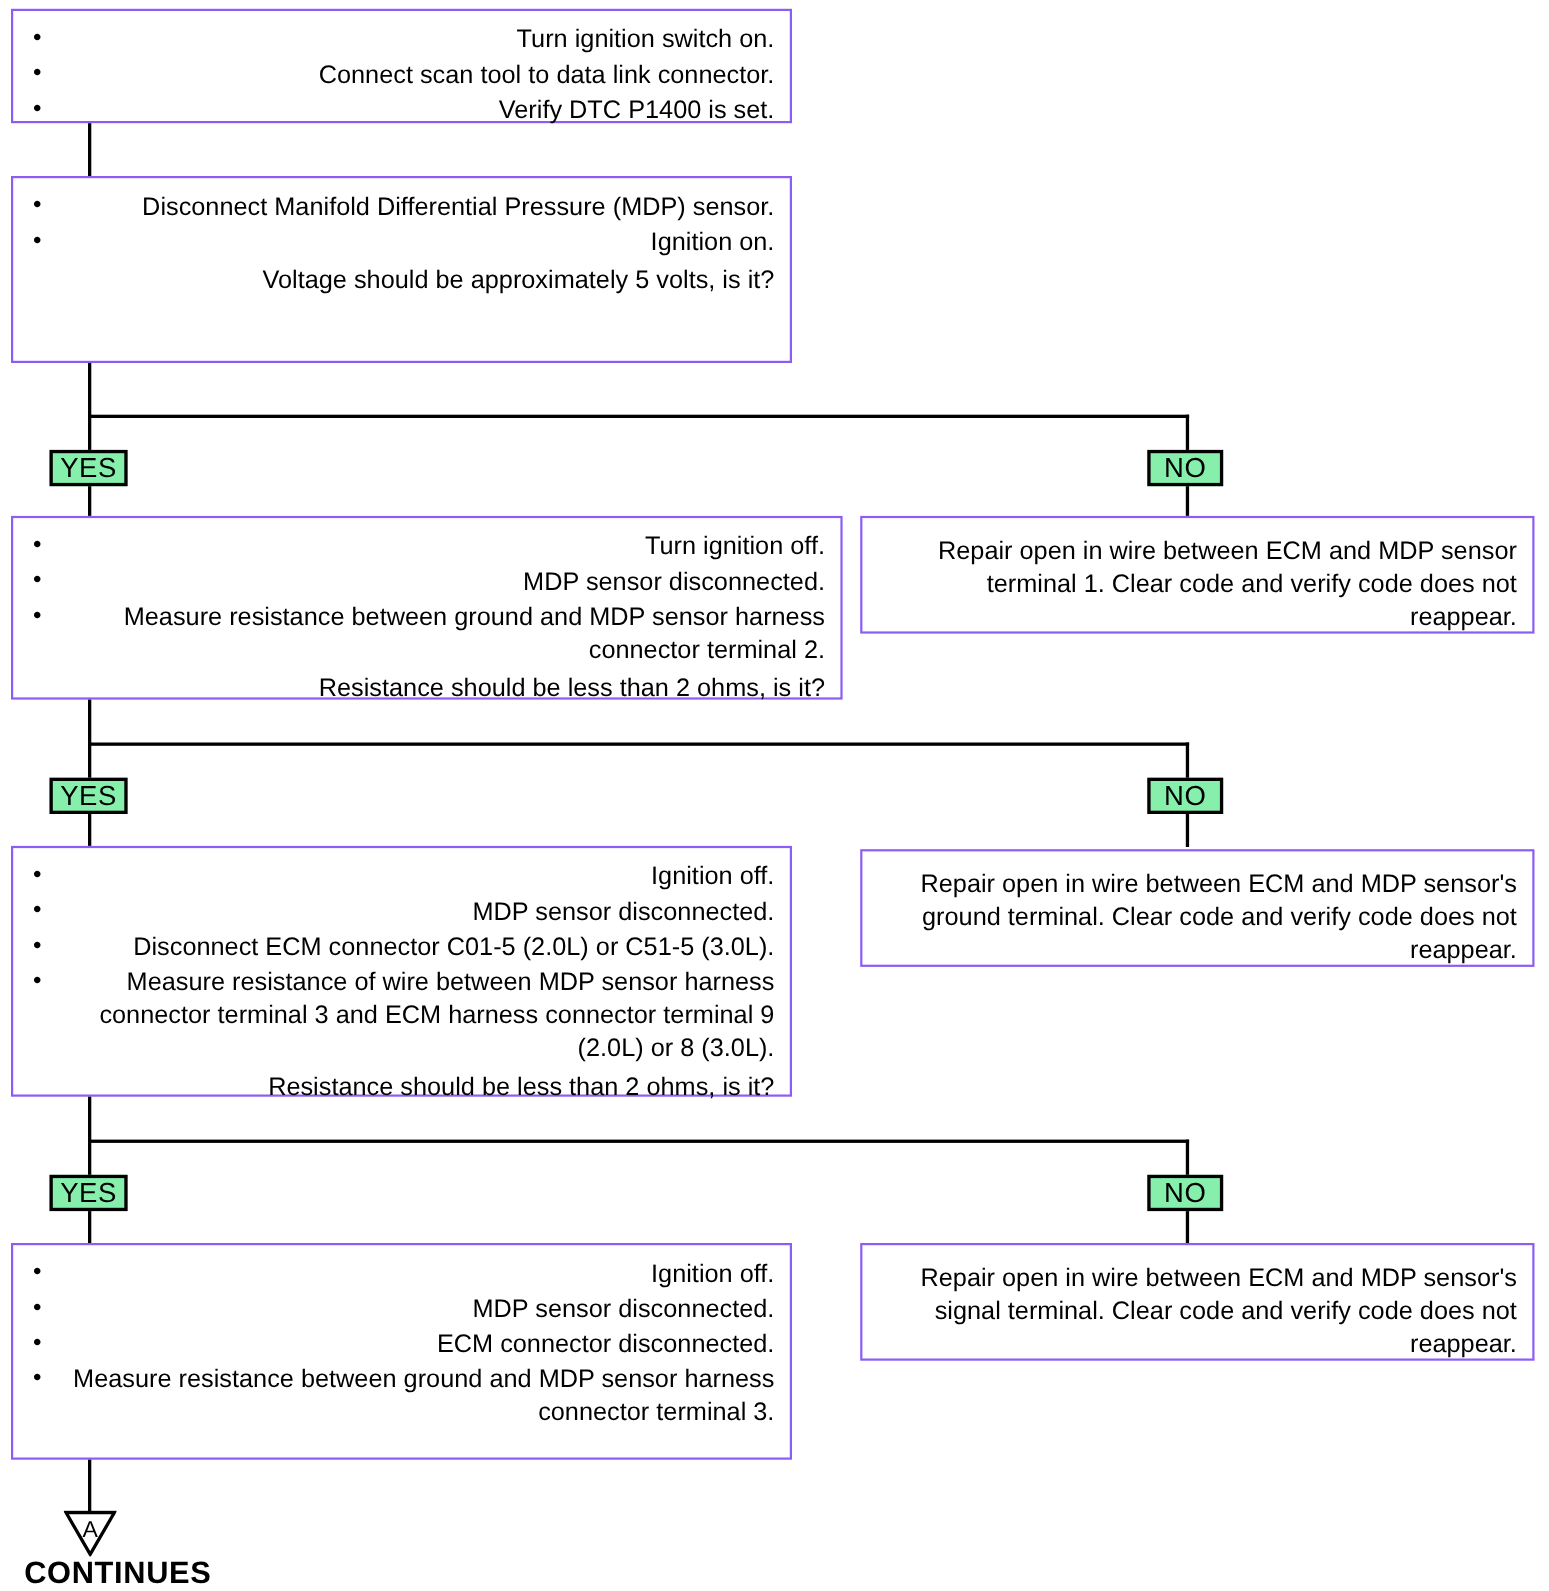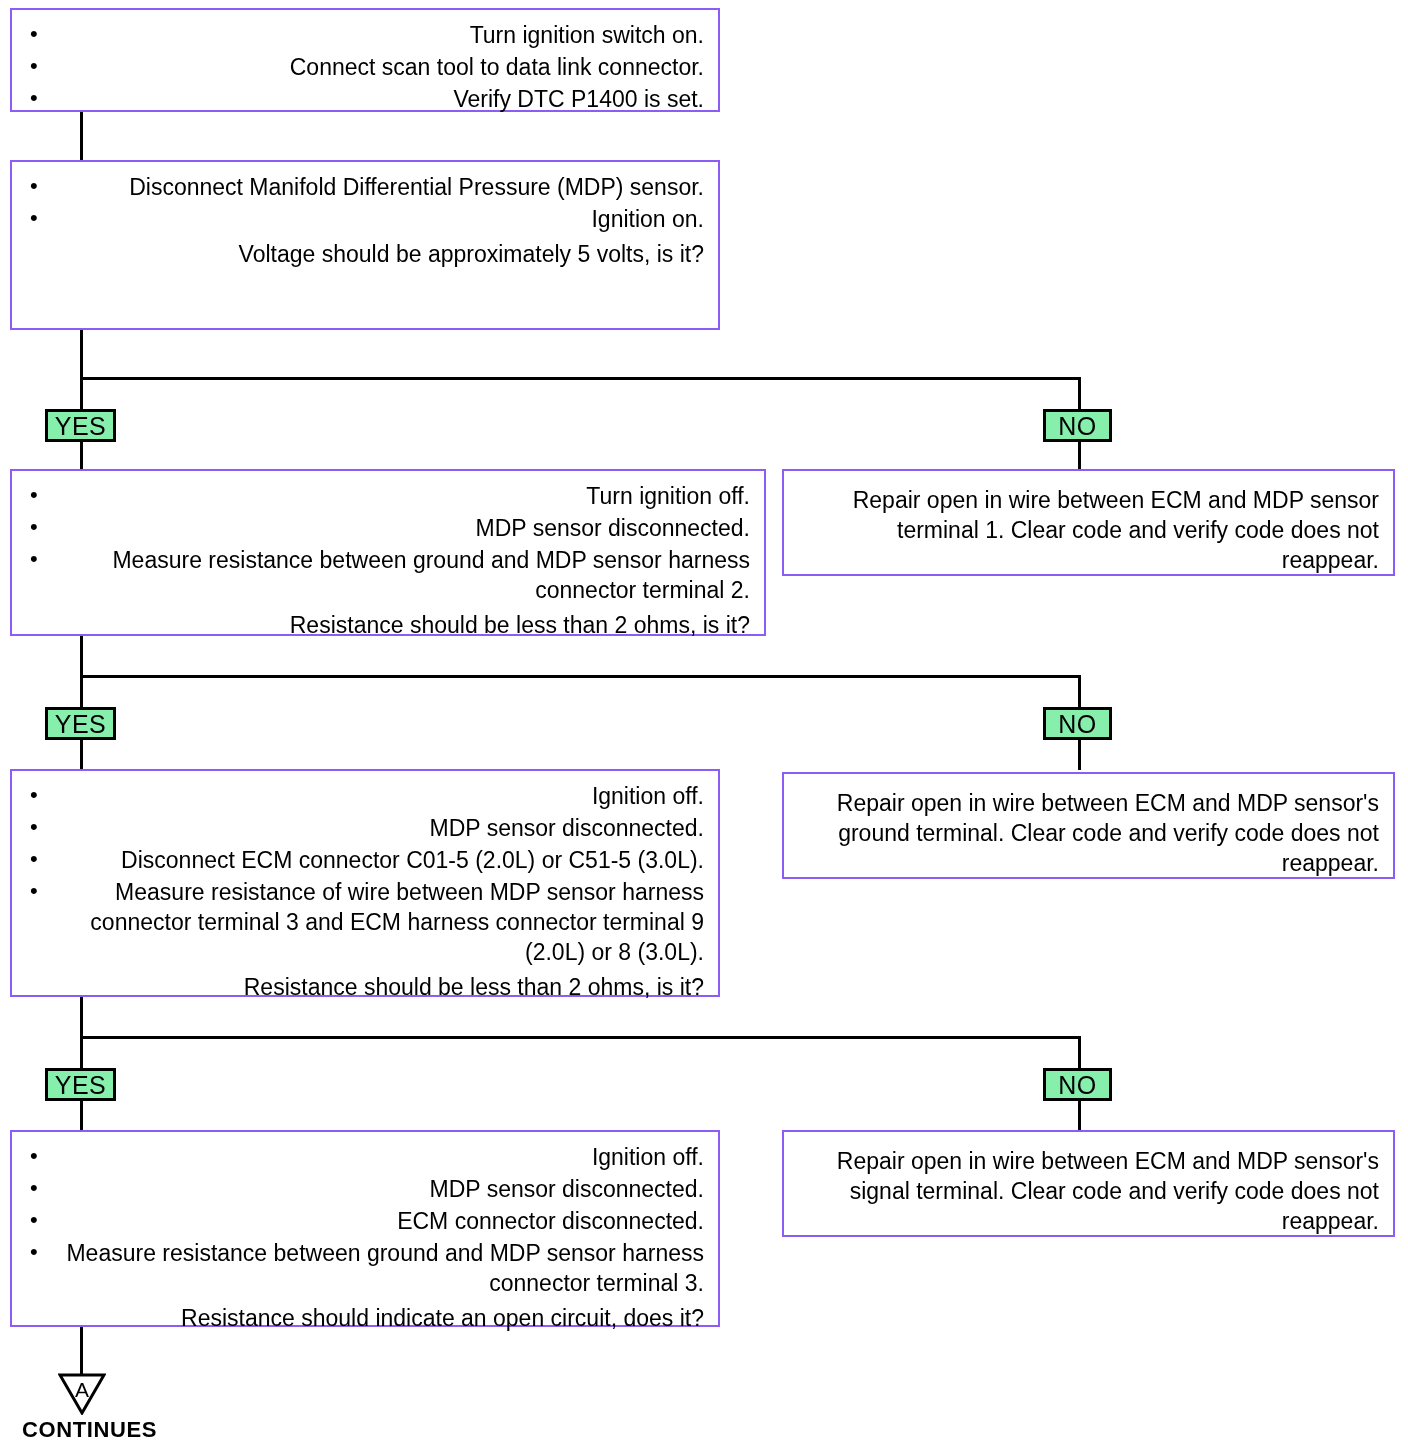--- a/index.html
+++ b/index.html
@@ -87,21 +87,21 @@
   .connector-marker {
     position: absolute;
     width: 48px;
     height: 42px;
   }
   .connector-marker svg {
     display: block;
   }
   .continues-label {
     position: absolute;
-    font-size: 22px;
+    font-size: 28px;
     font-weight: bold;
     letter-spacing: 0.6px;
     line-height: 24px;
   }
 </style>
 </head>
 <body>
 
 <div id="flow">
 
@@ -177,21 +177,20 @@
   <div class="tag" style="left:45px; top:1068px; width:71px; height:33px;">YES</div>
   <div class="tag" style="left:1043px; top:1068px; width:69px; height:33px;">NO</div>
 
   <div class="box" style="left:10px; top:1130px; width:710px; height:197px;">
     <ul>
       <li>Ignition off.</li>
       <li>MDP sensor disconnected.</li>
       <li>ECM connector disconnected.</li>
       <li>Measure resistance between ground and MDP sensor harness connector terminal 3.</li>
     </ul>
-    <div class="question">Resistance should indicate an open circuit, does it?</div>
   </div>
 
   <div class="box plain" style="left:782px; top:1130px; width:613px; height:107px; padding-top:14px;">
     <p>Repair open in wire between ECM and MDP sensor's signal terminal. Clear code and verify code does not reappear.</p>
   </div>
 
   <div class="vline" style="left:80px; top:1327px; height:48px;"></div>
 
   <div class="connector-marker" style="left:58px; top:1373px;">
     <svg width="48" height="42" viewBox="0 0 48 42" xmlns="http://www.w3.org/2000/svg">

